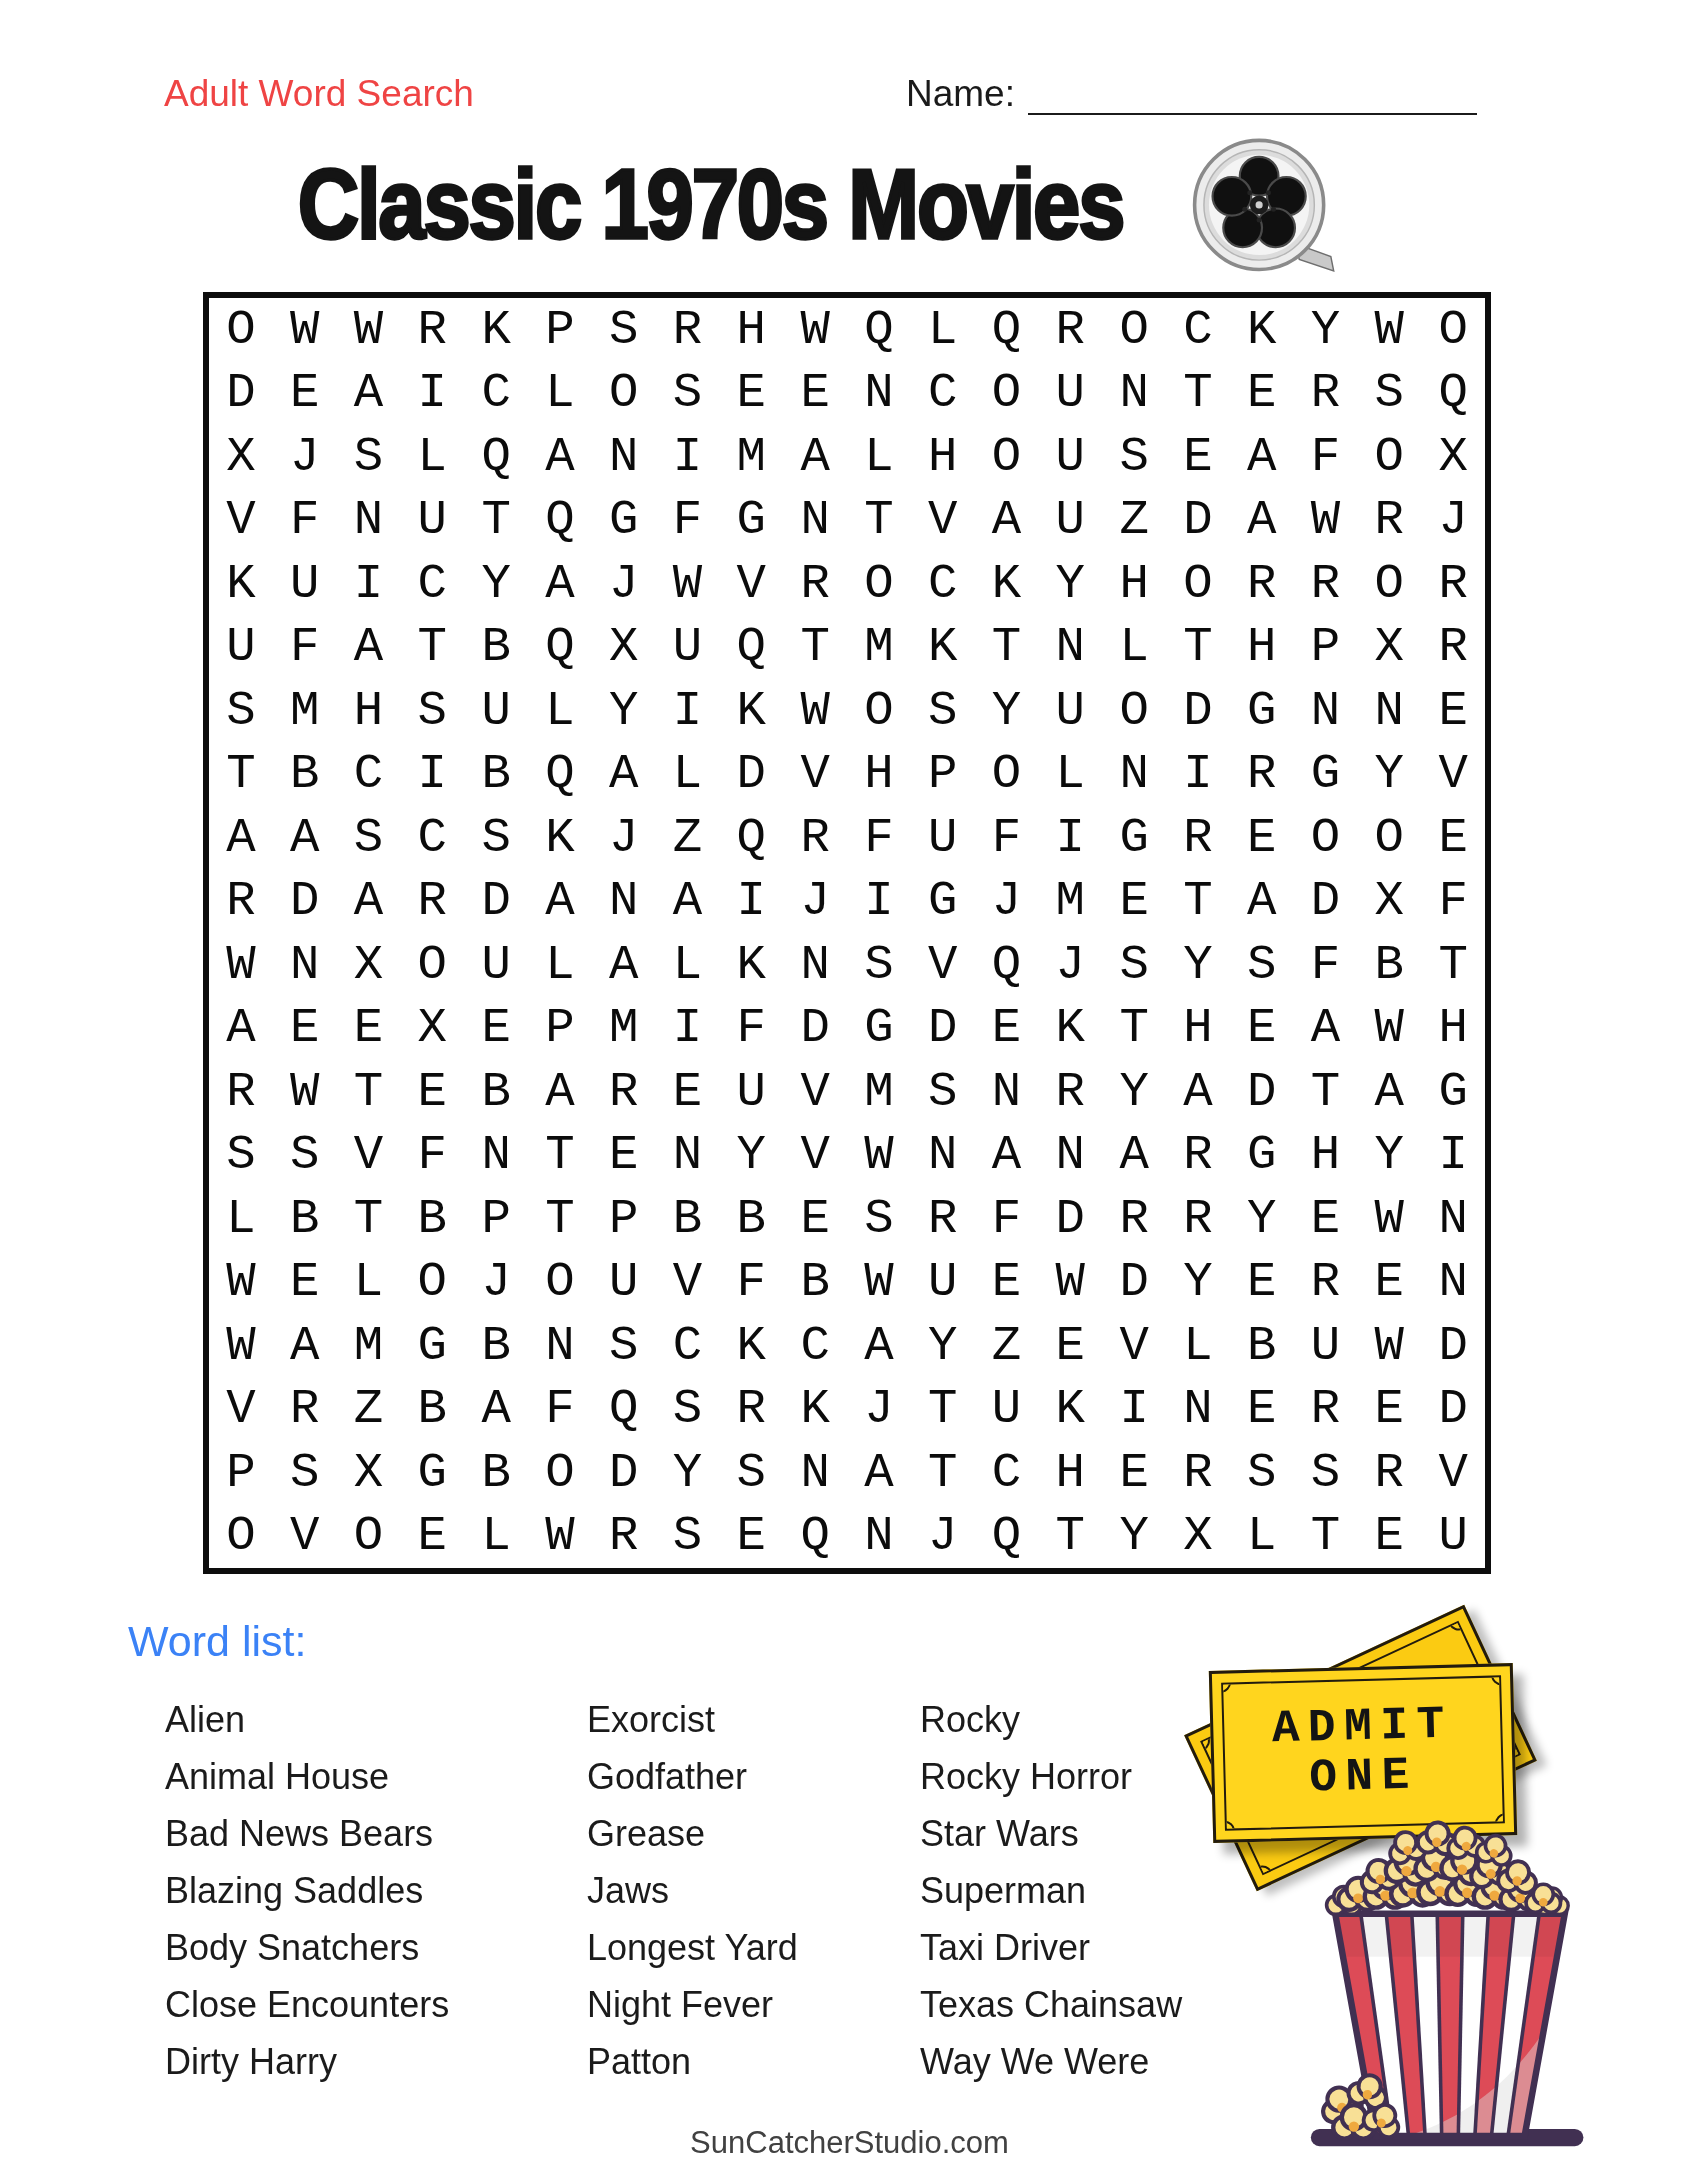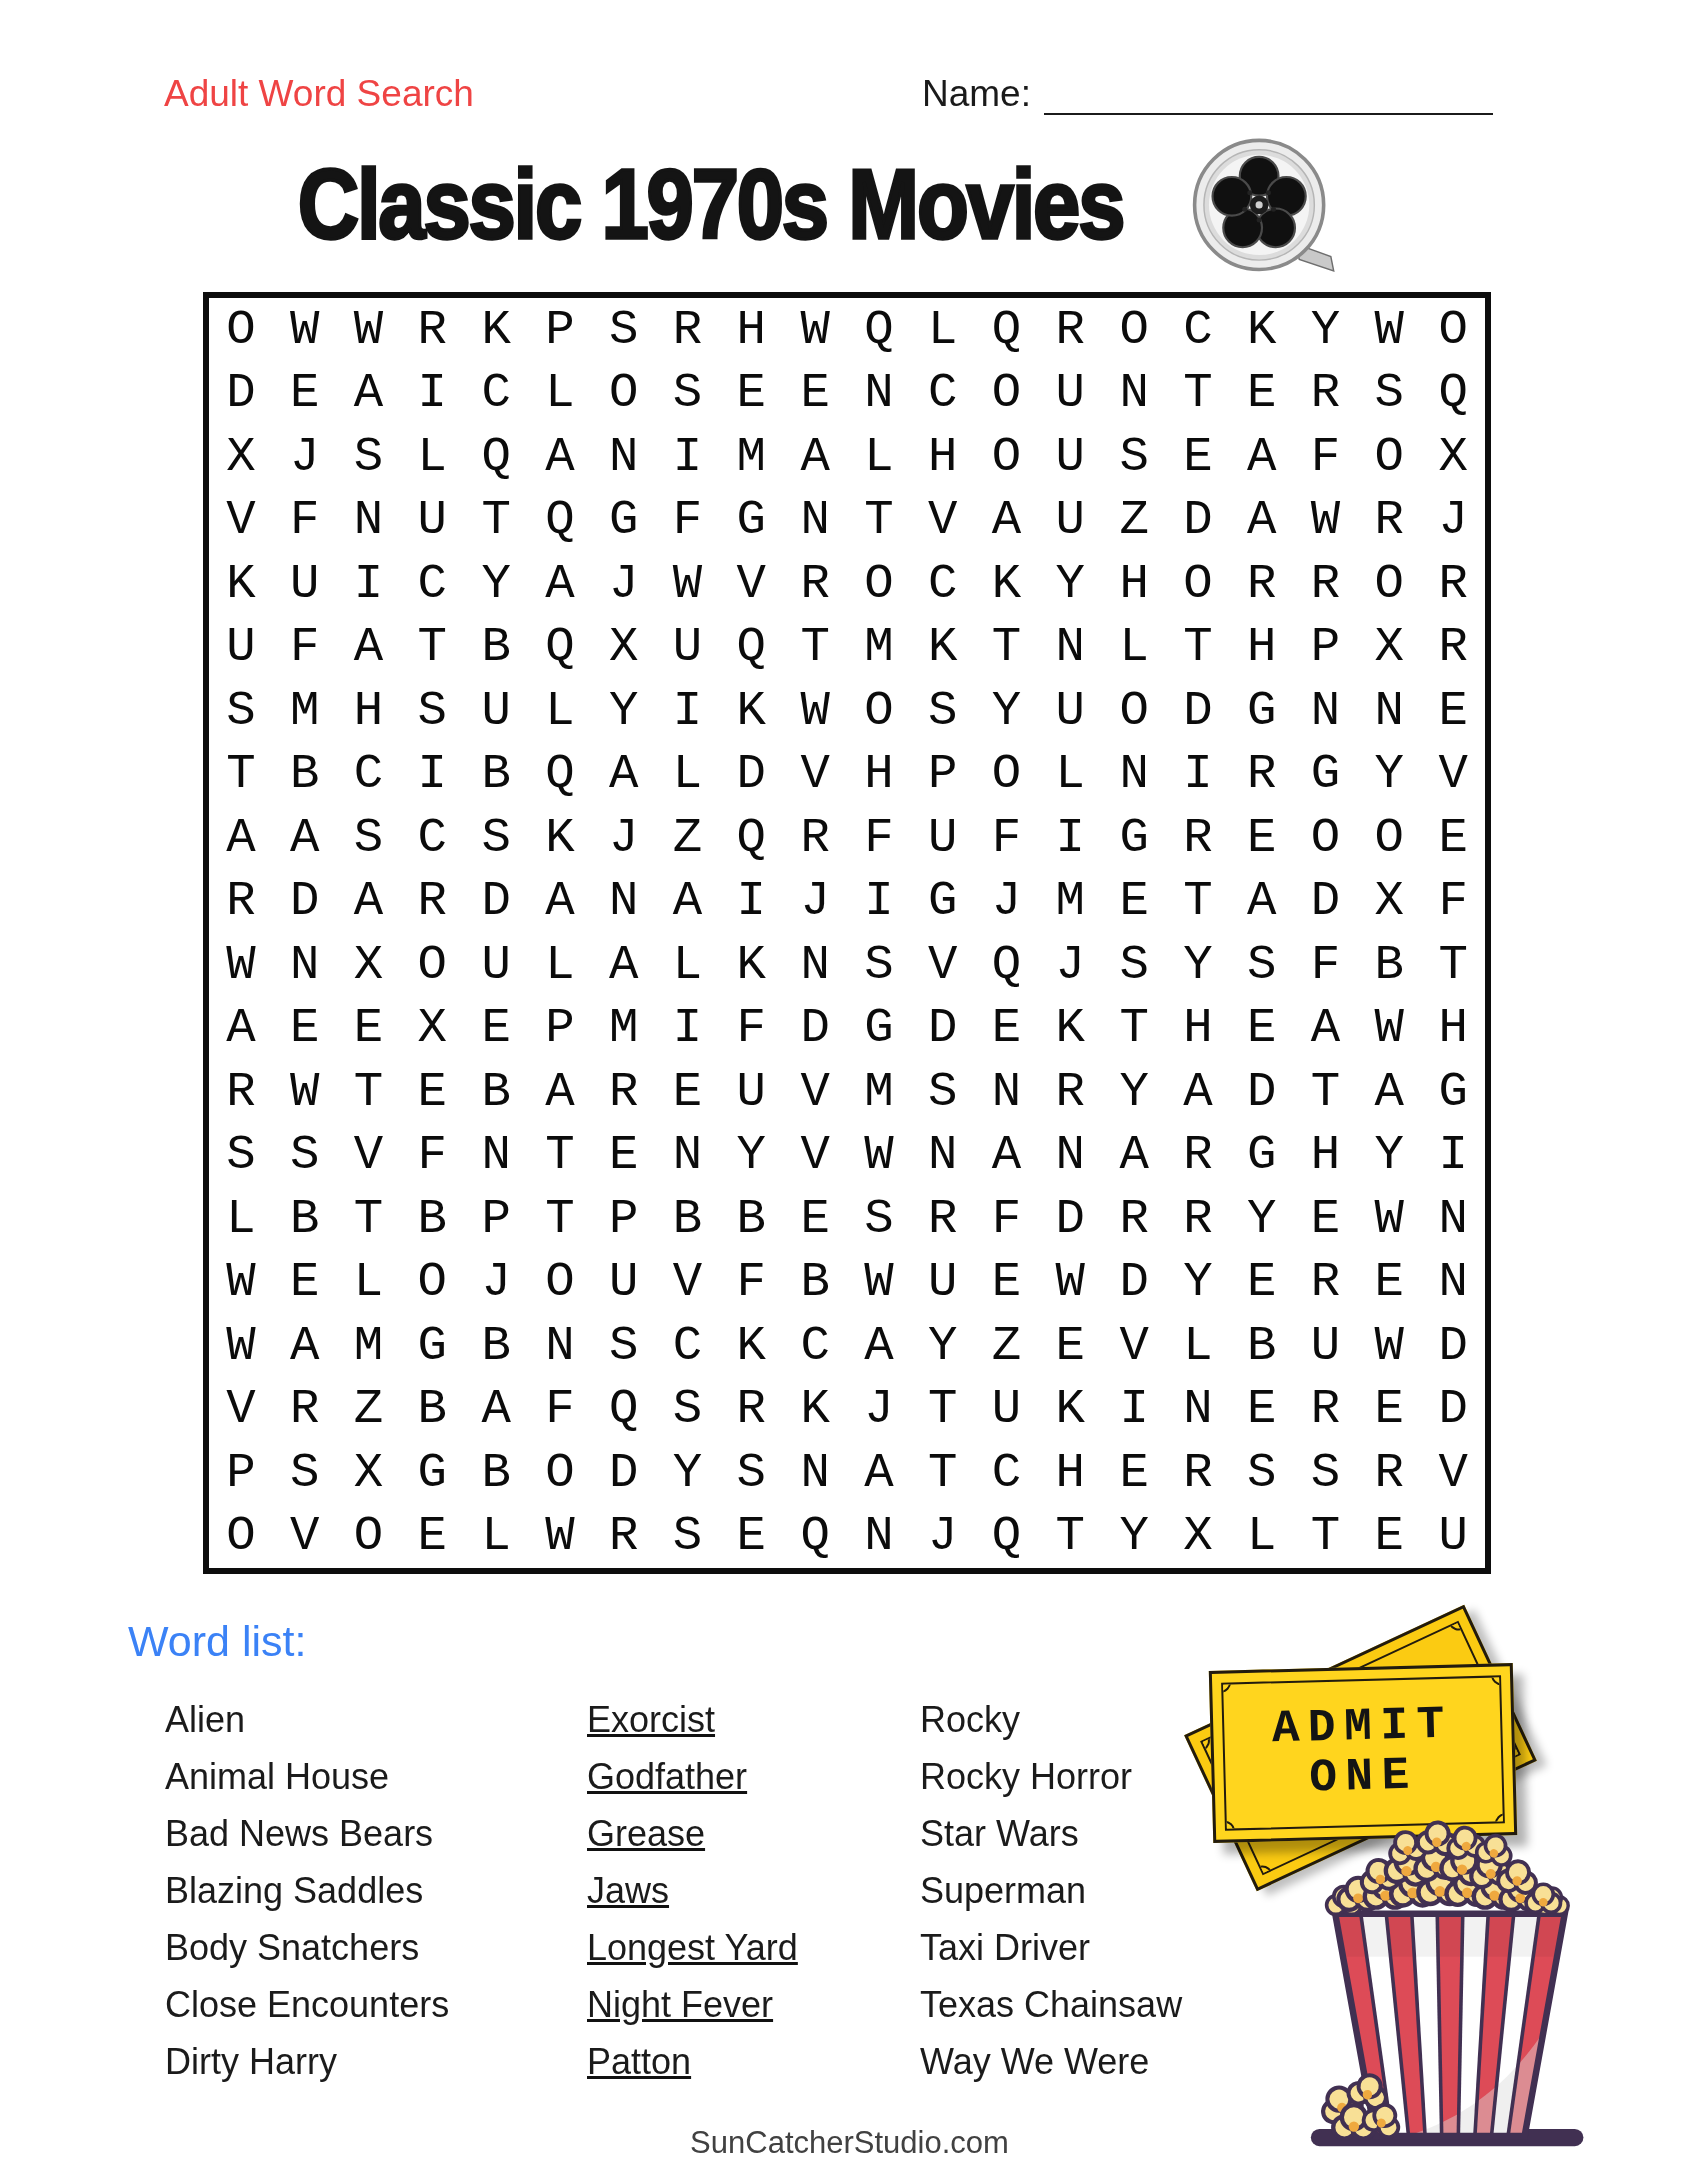--- a/index.html
+++ b/index.html
@@ -5,39 +5,39 @@
   :root{
     --outline:#413052; --pop-red:#DD4B57; --kernel:#F8E096; --kernel-acc:#EFA93F;
     --ticket:#FFD51E; --ticket-back:#FBCB12; --tk-line:#221B0E; --ink:#111111;
   }
   *{margin:0;padding:0;box-sizing:border-box;}
   html,body{background:#ffffff;}
   body{font-family:"Liberation Sans",sans-serif;color:var(--ink);}
   .page{position:relative;width:1687px;height:2183px;background:#ffffff;overflow:hidden;}
 
   .hdr-left{position:absolute;left:164px;top:73px;font-size:37px;color:#ef4444;}
-  .hdr-name{position:absolute;left:906px;top:73px;font-size:37px;color:#1a1a1a;white-space:nowrap;margin-left:16px;}
+  .hdr-name{position:absolute;left:906px;top:73px;font-size:37px;color:#1a1a1a;white-space:nowrap;}
   .name-line{display:inline-block;width:449px;height:34px;border-bottom:2.9px solid #1b1b1b;margin-left:13px;vertical-align:bottom;}
 
   .title{position:absolute;left:287px;top:148px;width:847px;text-align:center;
     font-size:85px;font-weight:bold;letter-spacing:-2.2px;color:#141414;
     -webkit-text-stroke:2.9px #141414;transform:scaleY(1.16);transform-origin:center top;white-space:nowrap;}
 
   .reel{position:absolute;left:1186px;top:136px;width:152px;height:145px;}
 
   .grid-box{position:absolute;left:203px;top:292px;width:1288px;height:1282px;
     border:6.5px solid #0d0d0d;display:grid;
     grid-template-columns:repeat(20,1fr);grid-template-rows:repeat(20,1fr);}
   .cell{display:flex;align-items:center;justify-content:center;
     font-family:"Liberation Mono",monospace;font-size:49px;color:#0b0b0b;}
 
   .wl-head{position:absolute;left:128px;top:1617px;font-size:43px;color:#3b82f6;}
   .wl-cols{position:absolute;left:165px;top:1691px;display:flex;justify-content:flex-end;}
   .wcol{width:422px;}
-  .wcol:nth-child(2){width:333px;text-decoration:underline;}
+  .wcol:nth-child(2){width:333px;}
   .witem{font-size:36px;line-height:57px;color:#1b1b1b;white-space:nowrap;}
 
   .tickets{position:absolute;left:1177px;top:1579px;width:402px;height:330px;}
   .ticket{position:absolute;background:var(--ticket);border:3.6px solid var(--tk-line);}
   .ticket.back{left:29px;top:83px;width:309px;height:172px;background:var(--ticket-back);
     transform:rotate(-25deg);box-shadow:7.2px 8.6px 8.6px rgba(0,0,0,.25);}
   .ticket.front{left:34px;top:88px;width:304px;height:172px;transform:rotate(-1.5deg);
     box-shadow:10px 11.5px 10px rgba(0,0,0,.30);}
   .ticket-inner{position:absolute;inset:9.3px;border:2.9px solid var(--tk-line);overflow:hidden;
     display:flex;flex-direction:column;align-items:center;justify-content:center;}

